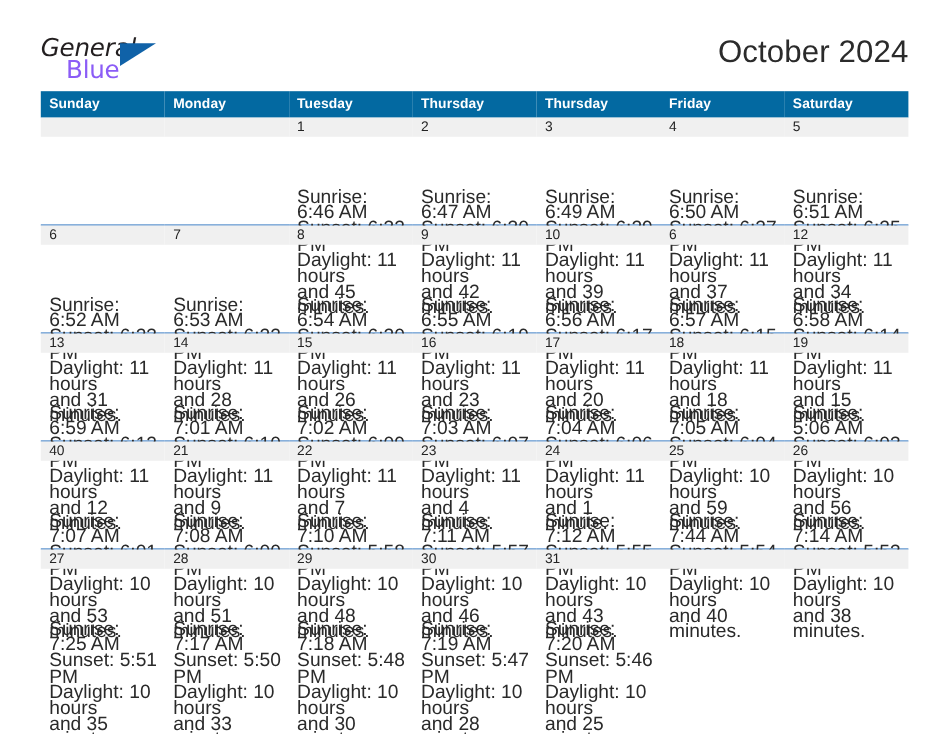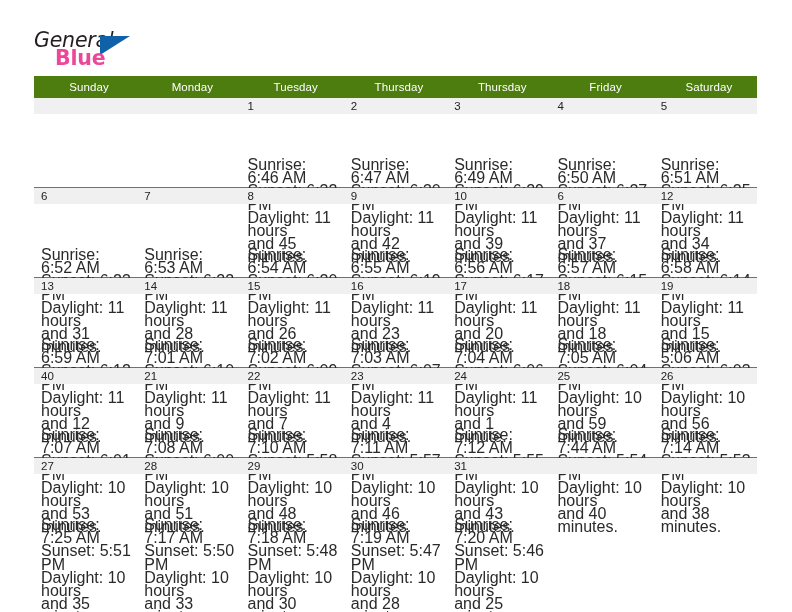--- a/index.html
+++ b/index.html
@@ -45,23 +45,23 @@
     font-family: "DejaVu Sans", sans-serif;
     font-weight: 400;
     font-style: italic;
   }
   .logo-blue {
     position: absolute;
     left: 21px;
     top: 18px;
     font-size: 20.5px;
     letter-spacing: -0.2px;
-    color: #ec4899;
+    color: #8b5cf6;
     font-family: "DejaVu Sans", sans-serif;
-    font-weight: 700;
+    font-weight: 400;
   }
   .logo-triangle {
     position: absolute;
     left: 66px;
     top: 8px;
     width: 0;
     height: 0;
     border-left: 30px solid #1062a8;
     border-bottom: 19px solid transparent;
   }
@@ -87,25 +87,25 @@
 
   
   .calendar {
     margin: 0 35px 0 34px;
     width: 723px;
     border-collapse: collapse;
     table-layout: fixed;
   }
 
   .calendar thead th {
-    background: #4d7c0f;
+    background: #0369a1;
     color: #ffffff;
     font-size: 11.5px;
-    font-weight: 400;
-    text-align: center;
+    font-weight: 700;
+    text-align: left;
     padding: 5px 0 5px 7px;
     height: 21px;
     letter-spacing: 0.1px;
   }
 
   .week-row > td {
     vertical-align: top;
     padding: 0;
     border-top: 1px solid #3b7dc4;
   }
@@ -143,20 +143,21 @@
 
   <div class="header">
 
     <div class="logo">
       <span class="logo-general">General</span>
       <span class="logo-triangle"></span>
       <span class="logo-blue">Blue</span>
     </div>
 
     <div class="title-block">
+      <div class="cal-title">October 2024</div>
     </div>
 
   </div>
 
   <table class="calendar">
     <thead>
       <tr>
         <th>Sunday</th>
         <th>Monday</th>
         <th>Tuesday</th>

